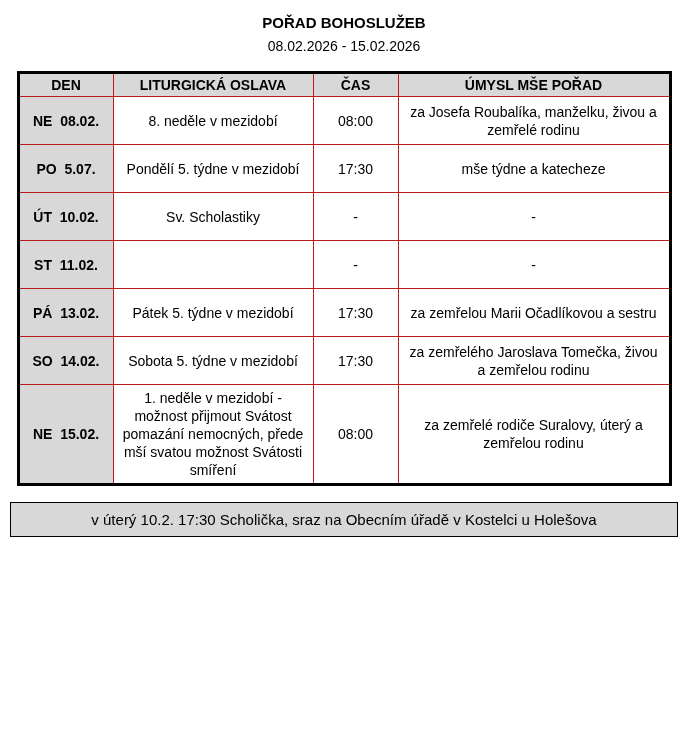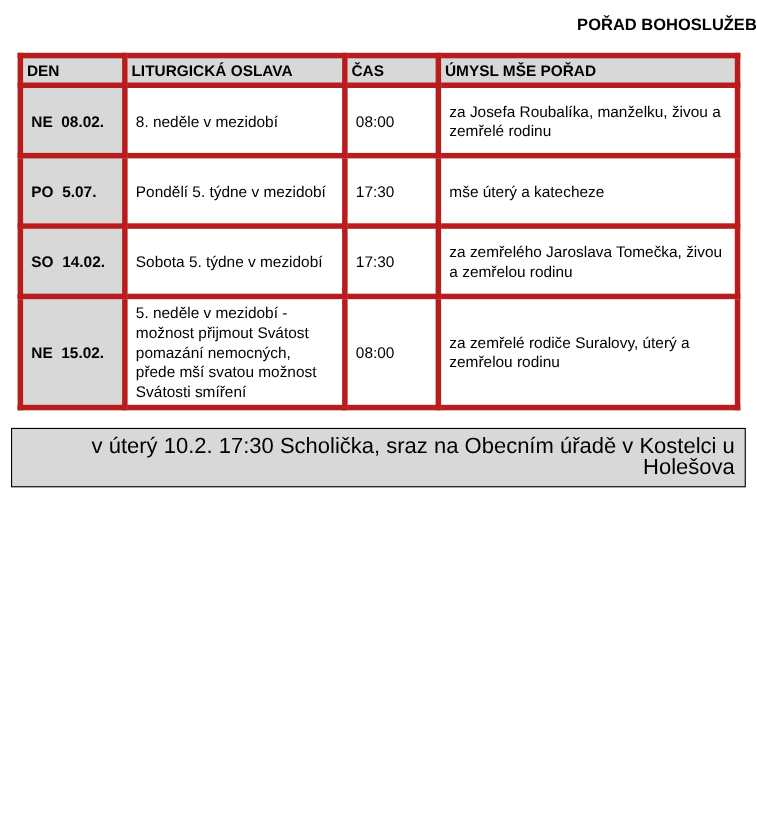--- a/index.html
+++ b/index.html
@@ -12,21 +12,21 @@
     font-family: "Liberation Sans", sans-serif;
     color: #000000;
     -webkit-font-smoothing: antialiased;
   }
   .page {
     width: 688px;
     height: 749px;
     position: relative;
   }
   .doc-header {
-    text-align: right;
+    text-align: center;
     padding-top: 12px;
   }
   .title-line {
     font-weight: bold;
     font-size: 15px;
     line-height: 21px;
   }
   .date-line {
     font-size: 14px;
     line-height: 20px;
@@ -34,61 +34,62 @@
   }
   table.schedule {
     border-collapse: collapse;
     table-layout: fixed;
     width: 652px;
     margin: 15px auto 0 auto;
     border: 3px solid #000000;
   }
   table.schedule th,
   table.schedule td {
-    border: 5px solid #b91c1c;
+    border: 1px solid #b91c1c;
     font-size: 14px;
     line-height: 18px;
-    text-align: left;
+    text-align: center;
     vertical-align: middle;
     padding: 3px 8px;
     overflow: hidden;
   }
   table.schedule th {
     background: #d8d8d8;
     font-weight: bold;
     height: 24px;
     padding: 2px 4px;
   }
   td.den-cell {
     background: #d8d8d8;
     font-weight: bold;
     text-align: left;
     white-space: pre;
     padding-left: 8px;
   }
-  tbody tr.row-normal { height: 64px; }
+  tbody tr.row-normal { height: 48px; }
   tbody tr.row-tall { height: 100px; }
   .footer-note {
     width: 668px;
     margin: 16px auto 0 auto;
     border: 1px solid #000000;
     background: #d8d8d8;
-    font-size: 20px;
+    font-size: 15px;
     line-height: 19px;
     padding: 7px 9px;
-    text-align: right;
+    text-align: center;
   }
 </style>
 </head>
 <body>
 
 <div class="page">
 
   <div class="doc-header">
     <div class="title-line">POŘAD BOHOSLUŽEB</div>
+    <div class="date-line">08.02.2026 - 15.02.2026</div>
   </div>
 
   <table class="schedule">
     <colgroup>
       <col style="width:95px">
       <col style="width:200px">
       <col style="width:85px">
       <col style="width:272px">
     </colgroup>
     <thead>
@@ -103,31 +104,49 @@
       <tr class="row-normal">
         <td class="den-cell">NE  08.02.</td>
         <td>8. neděle v mezidobí</td>
         <td>08:00</td>
         <td>za Josefa Roubalíka, manželku, živou a zemřelé rodinu</td>
       </tr>
       <tr class="row-normal">
         <td class="den-cell">PO  5.07.</td>
         <td>Pondělí 5. týdne v mezidobí</td>
         <td>17:30</td>
-        <td>mše úterý a katecheze</td>
+        <td>mše týdne a katecheze</td>
+      </tr>
+      <tr class="row-normal">
+        <td class="den-cell">ÚT  10.02.</td>
+        <td>Sv. Scholastiky</td>
+        <td>-</td>
+        <td>-</td>
+      </tr>
+      <tr class="row-normal">
+        <td class="den-cell">ST  11.02.</td>
+        <td></td>
+        <td>-</td>
+        <td>-</td>
+      </tr>
+      <tr class="row-normal">
+        <td class="den-cell">PÁ  13.02.</td>
+        <td>Pátek 5. týdne v mezidobí</td>
+        <td>17:30</td>
+        <td>za zemřelou Marii Očadlíkovou a sestru</td>
       </tr>
       <tr class="row-normal">
         <td class="den-cell">SO  14.02.</td>
         <td>Sobota 5. týdne v mezidobí</td>
         <td>17:30</td>
         <td>za zemřelého Jaroslava Tomečka, živou a zemřelou rodinu</td>
       </tr>
       <tr class="row-tall">
         <td class="den-cell">NE  15.02.</td>
-        <td>5. neděle v mezidobí - možnost přijmout Svátost pomazání nemocných, přede mší svatou možnost Svátosti smíření</td>
+        <td>1. neděle v mezidobí - možnost přijmout Svátost pomazání nemocných, přede mší svatou možnost Svátosti smíření</td>
         <td>08:00</td>
         <td>za zemřelé rodiče Suralovy, úterý a zemřelou rodinu</td>
       </tr>
     </tbody>
   </table>
 
   <div class="footer-note">v úterý 10.2. 17:30 Scholička, sraz na Obecním úřadě v Kostelci u Holešova</div>
 
 </div>
 

